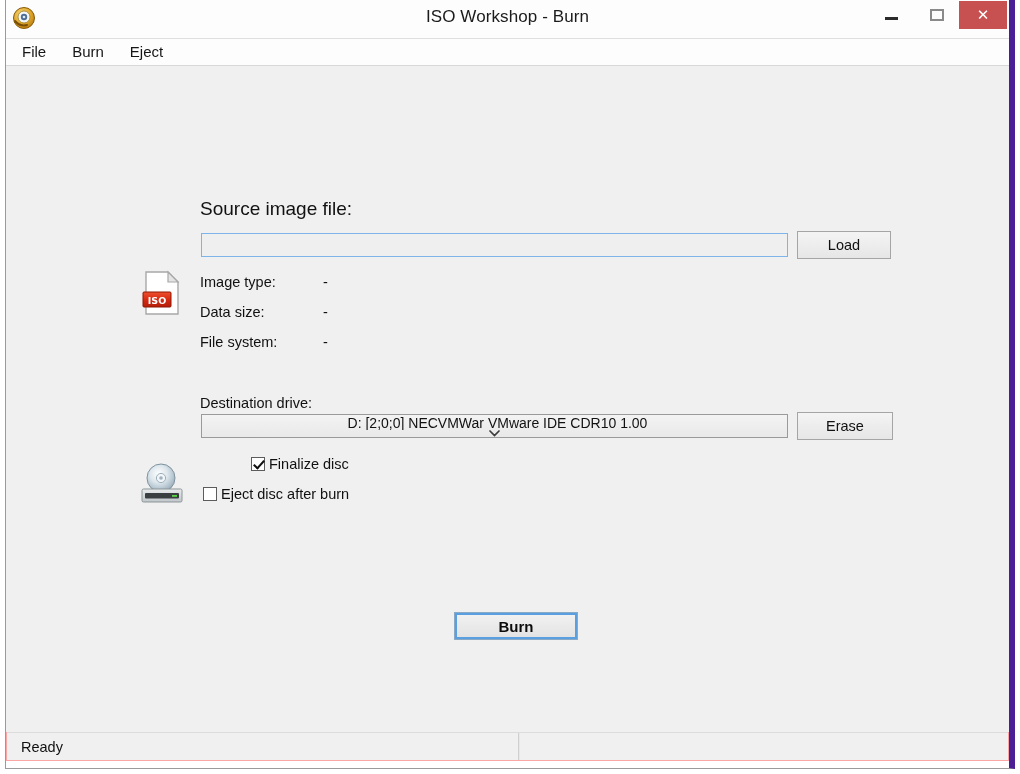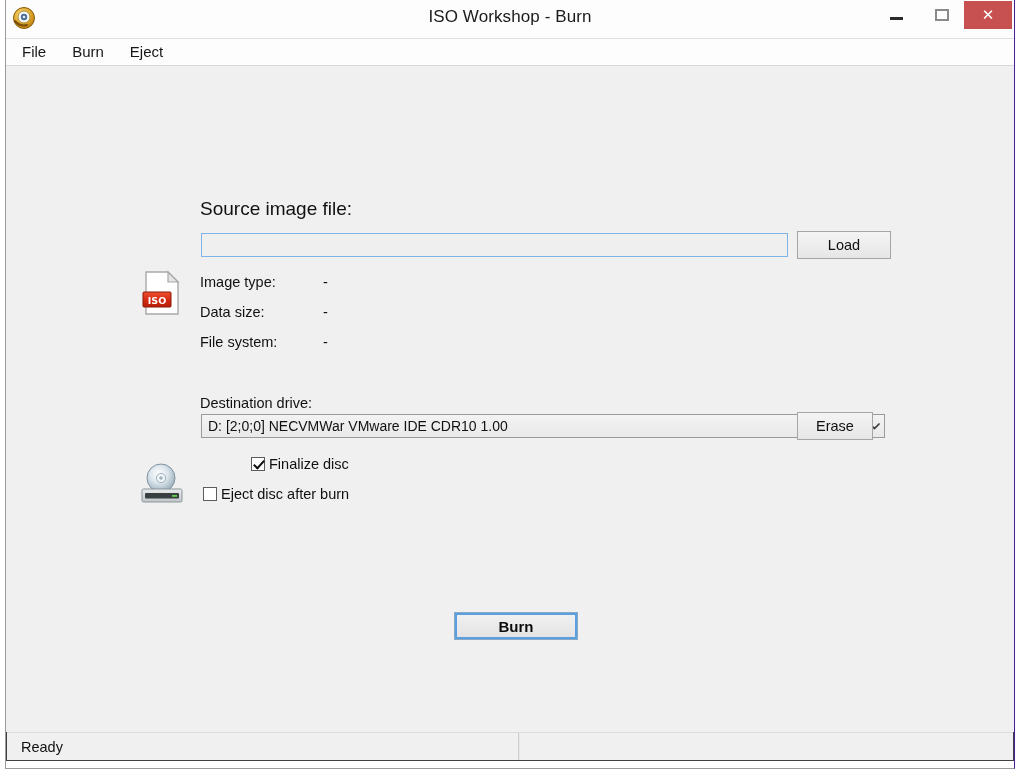--- a/index.html
+++ b/index.html
@@ -14,23 +14,23 @@
     overflow: hidden;
   }
 
   
   .window {
     position: absolute;
     left: 5px;
     top: 0px;
     width: 1010px;
     height: 769px;
-    background: #404040;
+    background: #fca5a5;
     border-left: 1px solid #9a9a9a;
-    border-right: 1px solid #4c1d95;
+    border-right: 6px solid #4c1d95;
     border-bottom: 1px solid #9a9a9a;
     box-sizing: border-box;
   }
 
   
   .titlebar {
     position: relative;
     height: 38px;
     background: #fdfdfd;
     border-bottom: 1px solid #dfdfdf;
@@ -161,21 +161,21 @@
     background: linear-gradient(#f4f4f4, #e6e6e6);
     border: 1px solid #a5a5a5;
     box-sizing: border-box;
     font-size: 14.5px;
     color: #111;
     font-family: Liberation Sans, sans-serif;
     cursor: default;
     text-align: center;
   }
   .btn-load { left: 791px; top: 165px; width: 94px; height: 28px; }
-  .btn-erase { left: 791px; top: 346px; width: 76px; height: 28px; }
+  .btn-erase { left: 791px; top: 346px; width: 96px; height: 28px; }
 
   .info-row { position: absolute; font-size: 14.5px; color: #111; }
   .info-label { left: 194px; }
   .info-value { left: 317px; }
   .row1 { top: 208px; }
   .row2 { top: 238px; }
   .row3 { top: 268px; }
 
   
   .drive-icon {
@@ -189,28 +189,29 @@
     position: absolute;
     left: 194px;
     top: 329px;
     font-size: 14.5px;
     color: #111;
   }
   .combo {
     position: absolute;
     left: 195px;
     top: 348px;
-    width: 684px;
+    width: 587px;
     height: 24px;
     background: linear-gradient(#f3f3f3, #e9e9e9);
     border: 1px solid #9a9a9a;
     box-sizing: border-box;
     display: flex;
     align-items: center;
     cursor: default;
+    flex-direction: column;
   }
   .combo-text {
     flex: 1;
     font-size: 14px;
     color: #111;
     padding-left: 6px;
     white-space: nowrap;
     overflow: hidden;
   }
   .combo-arrow {

